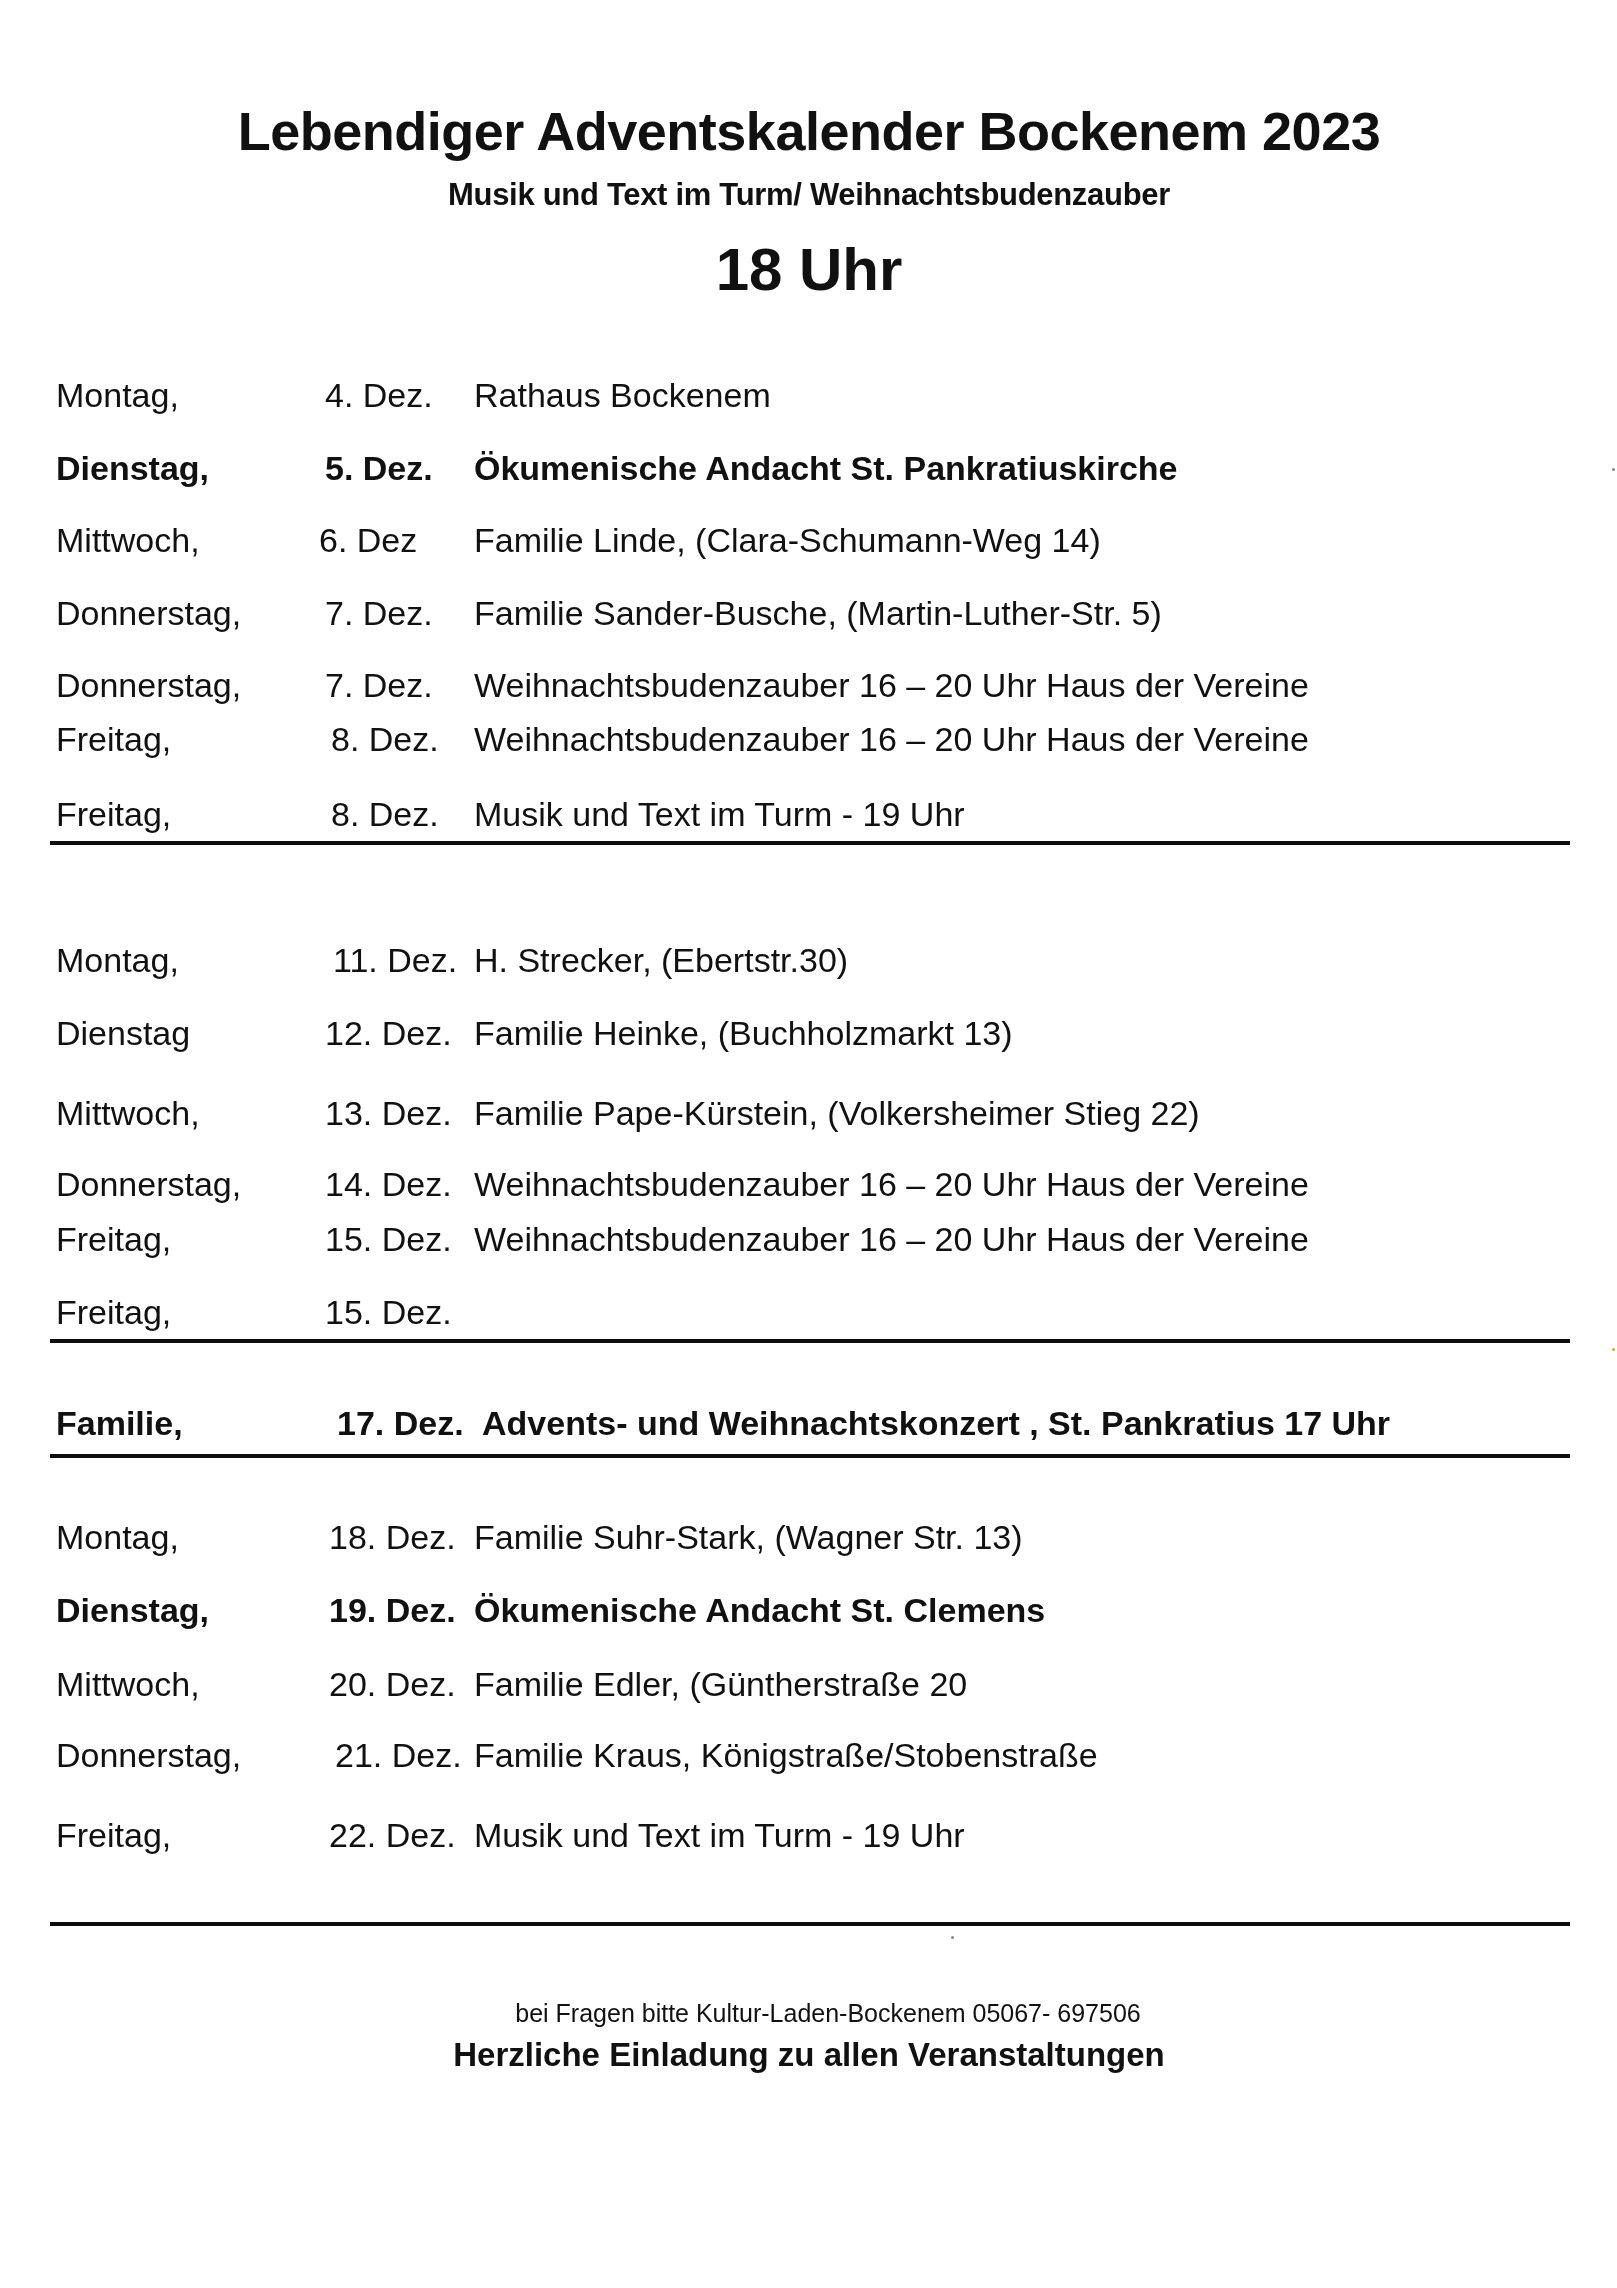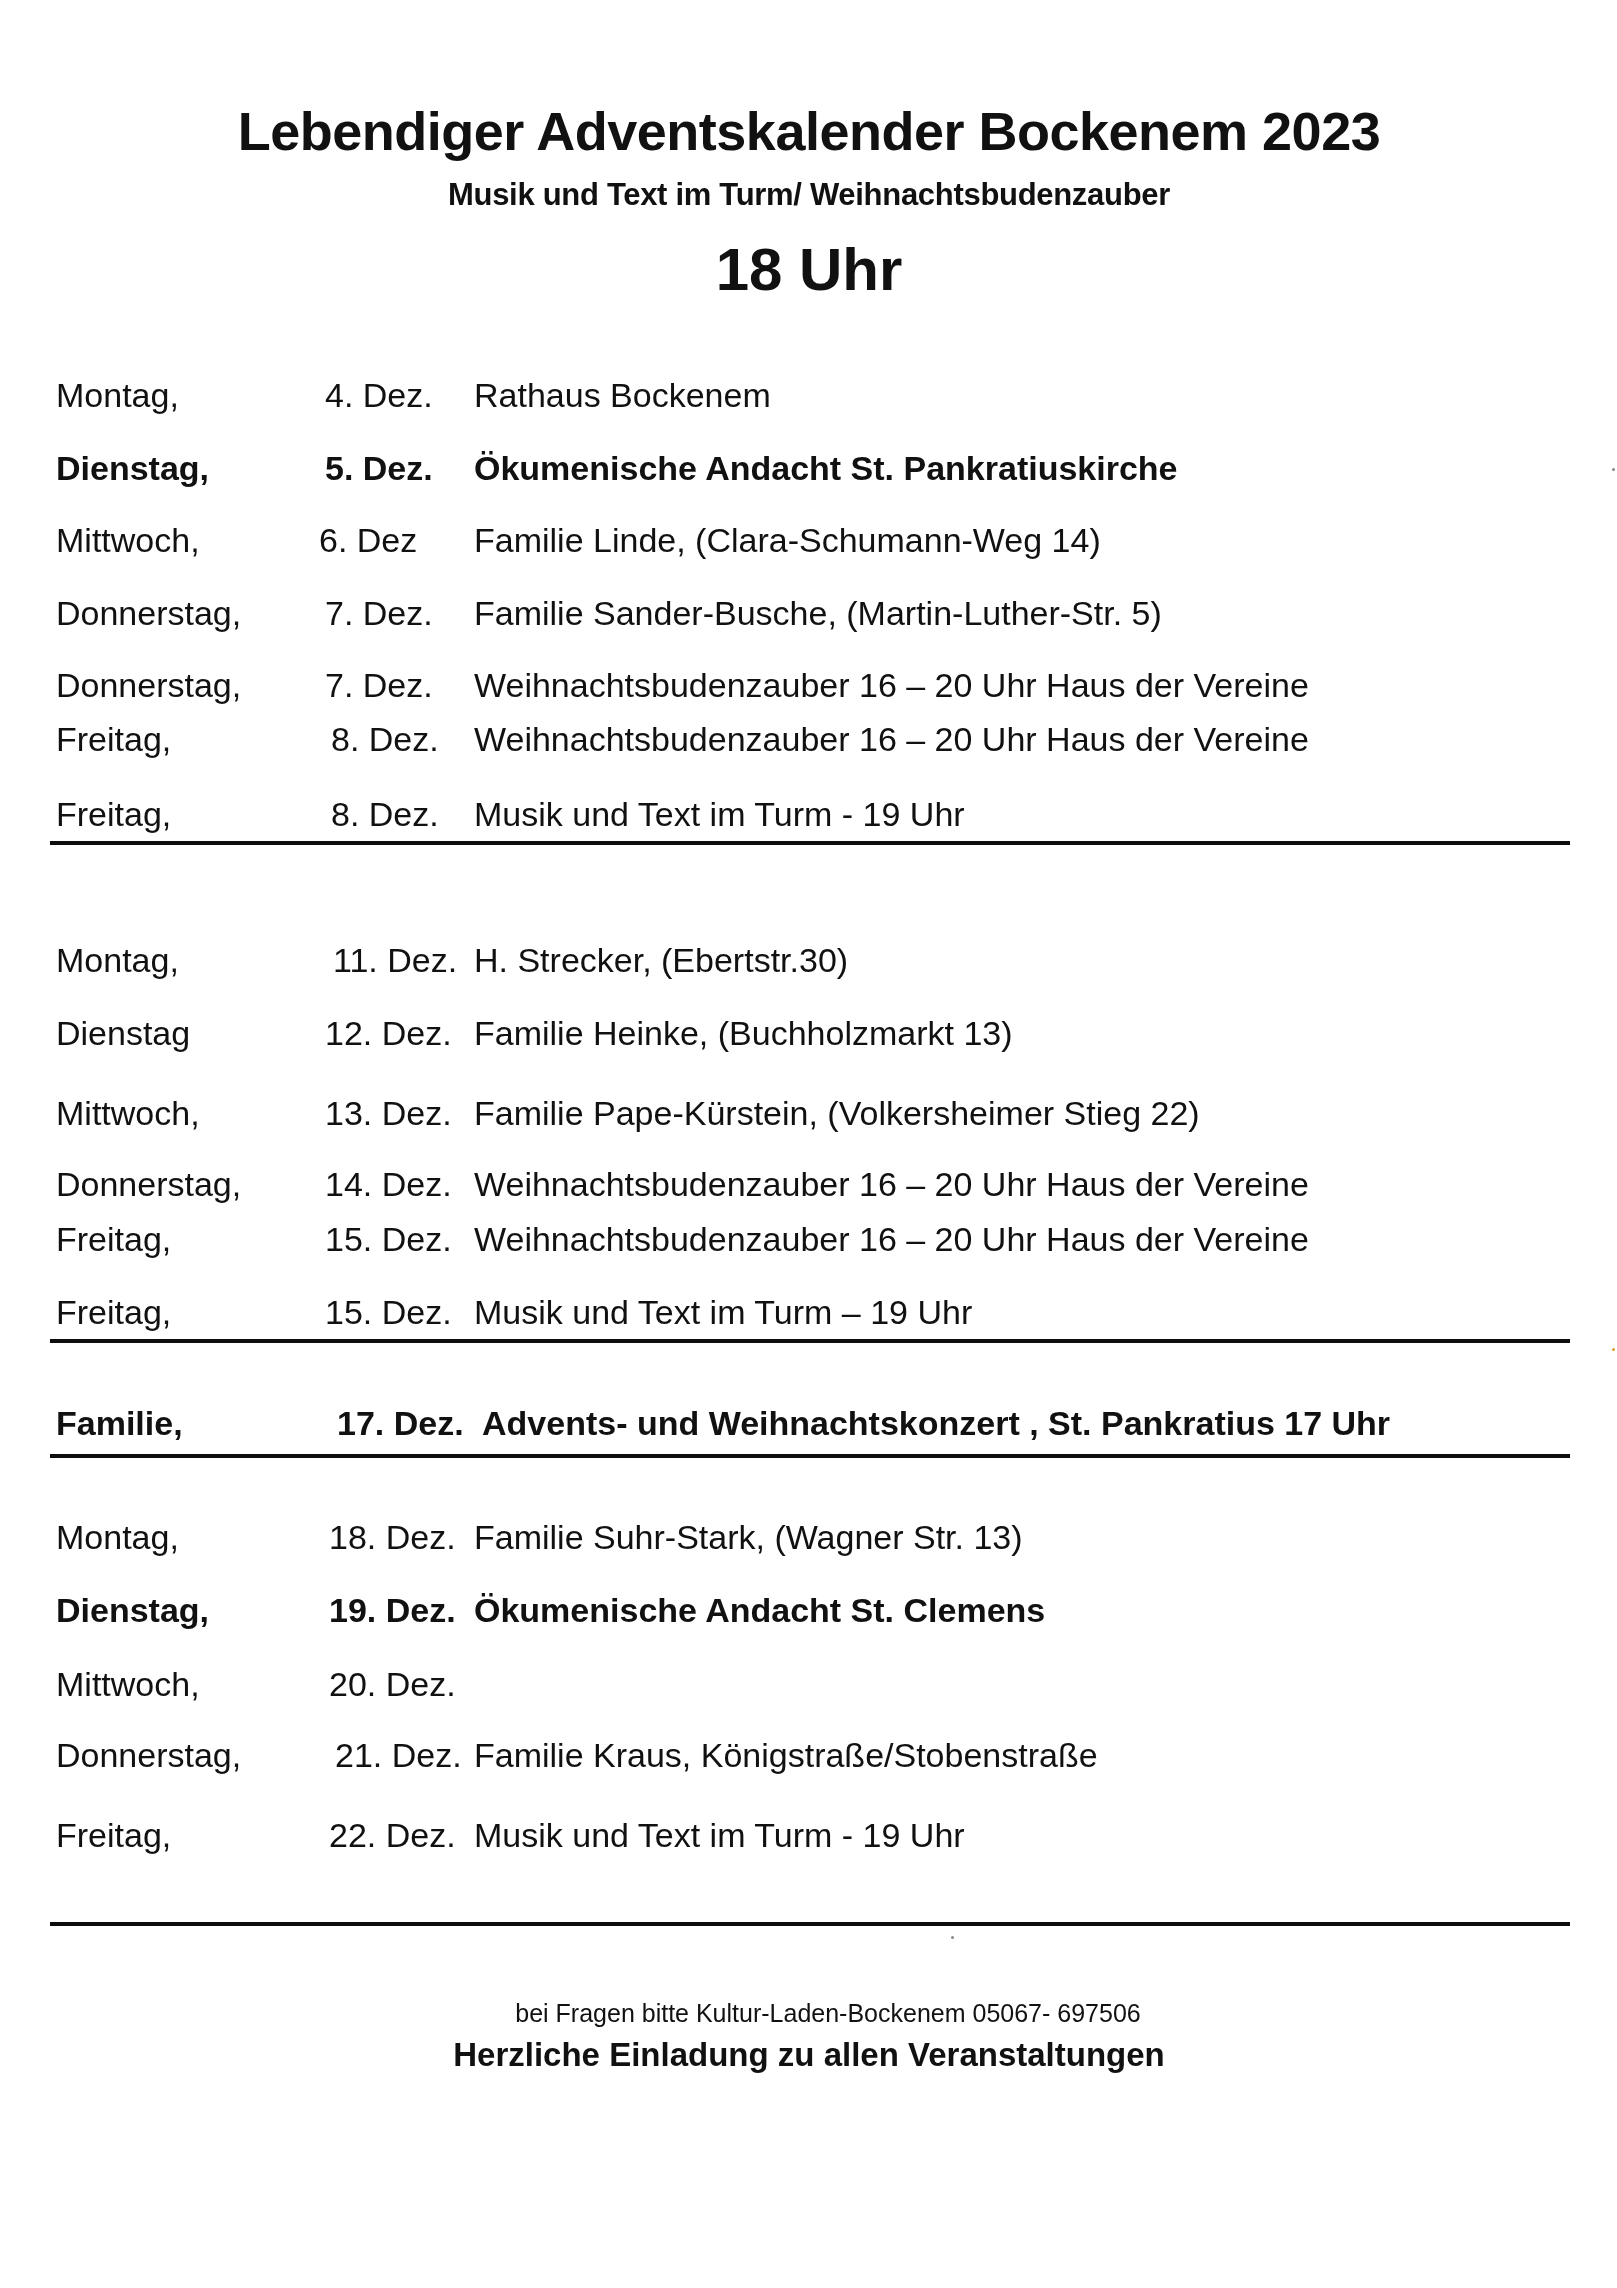--- a/index.html
+++ b/index.html
@@ -89,21 +89,20 @@
   <span class="event">Weihnachtsbudenzauber 16 – 20 Uhr Haus der Vereine</span>
 </div>
 <div class="row" style="top:1214px">
   <span class="day">Freitag,</span>
   <span class="date">15. Dez.</span>
   <span class="event">Weihnachtsbudenzauber 16 – 20 Uhr Haus der  Vereine</span>
 </div>
 <div class="row" style="top:1287px">
   <span class="day">Freitag,</span>
   <span class="date">15. Dez.</span>
-  <span class="event">Musik und Text im Turm  –  19 Uhr</span>
 </div>
 <div class="rule" style="top:1339px"></div>
 
 <div class="row bold wide" style="top:1398px">
   <span class="day">Familie,</span>
   <span class="date">17. Dez.</span>
   <span class="event">Advents- und Weihnachtskonzert , St. Pankratius 17 Uhr</span>
 </div>
 <div class="rule" style="top:1454px"></div>
 
@@ -113,20 +112,21 @@
   <span class="event">Familie Suhr-Stark, (Wagner Str. 13)</span>
 </div>
 <div class="row bold" style="top:1585px">
   <span class="day">Dienstag,</span>
   <span class="date" style="left:283px">19. Dez.</span>
   <span class="event">Ökumenische Andacht St. Clemens</span>
 </div>
 <div class="row" style="top:1659px">
   <span class="day">Mittwoch,</span>
   <span class="date" style="left:283px">20. Dez.</span>
+  <span class="event">Familie Edler, (Güntherstraße 20</span>
 </div>
 <div class="row" style="top:1730px">
   <span class="day">Donnerstag,</span>
   <span class="date" style="left:289px">21. Dez.</span>
   <span class="event">Familie Kraus, Königstraße/Stobenstraße</span>
 </div>
 <div class="row" style="top:1810px">
   <span class="day">Freitag,</span>
   <span class="date" style="left:283px">22. Dez.</span>
   <span class="event">Musik und Text im Turm  -  19 Uhr</span>

